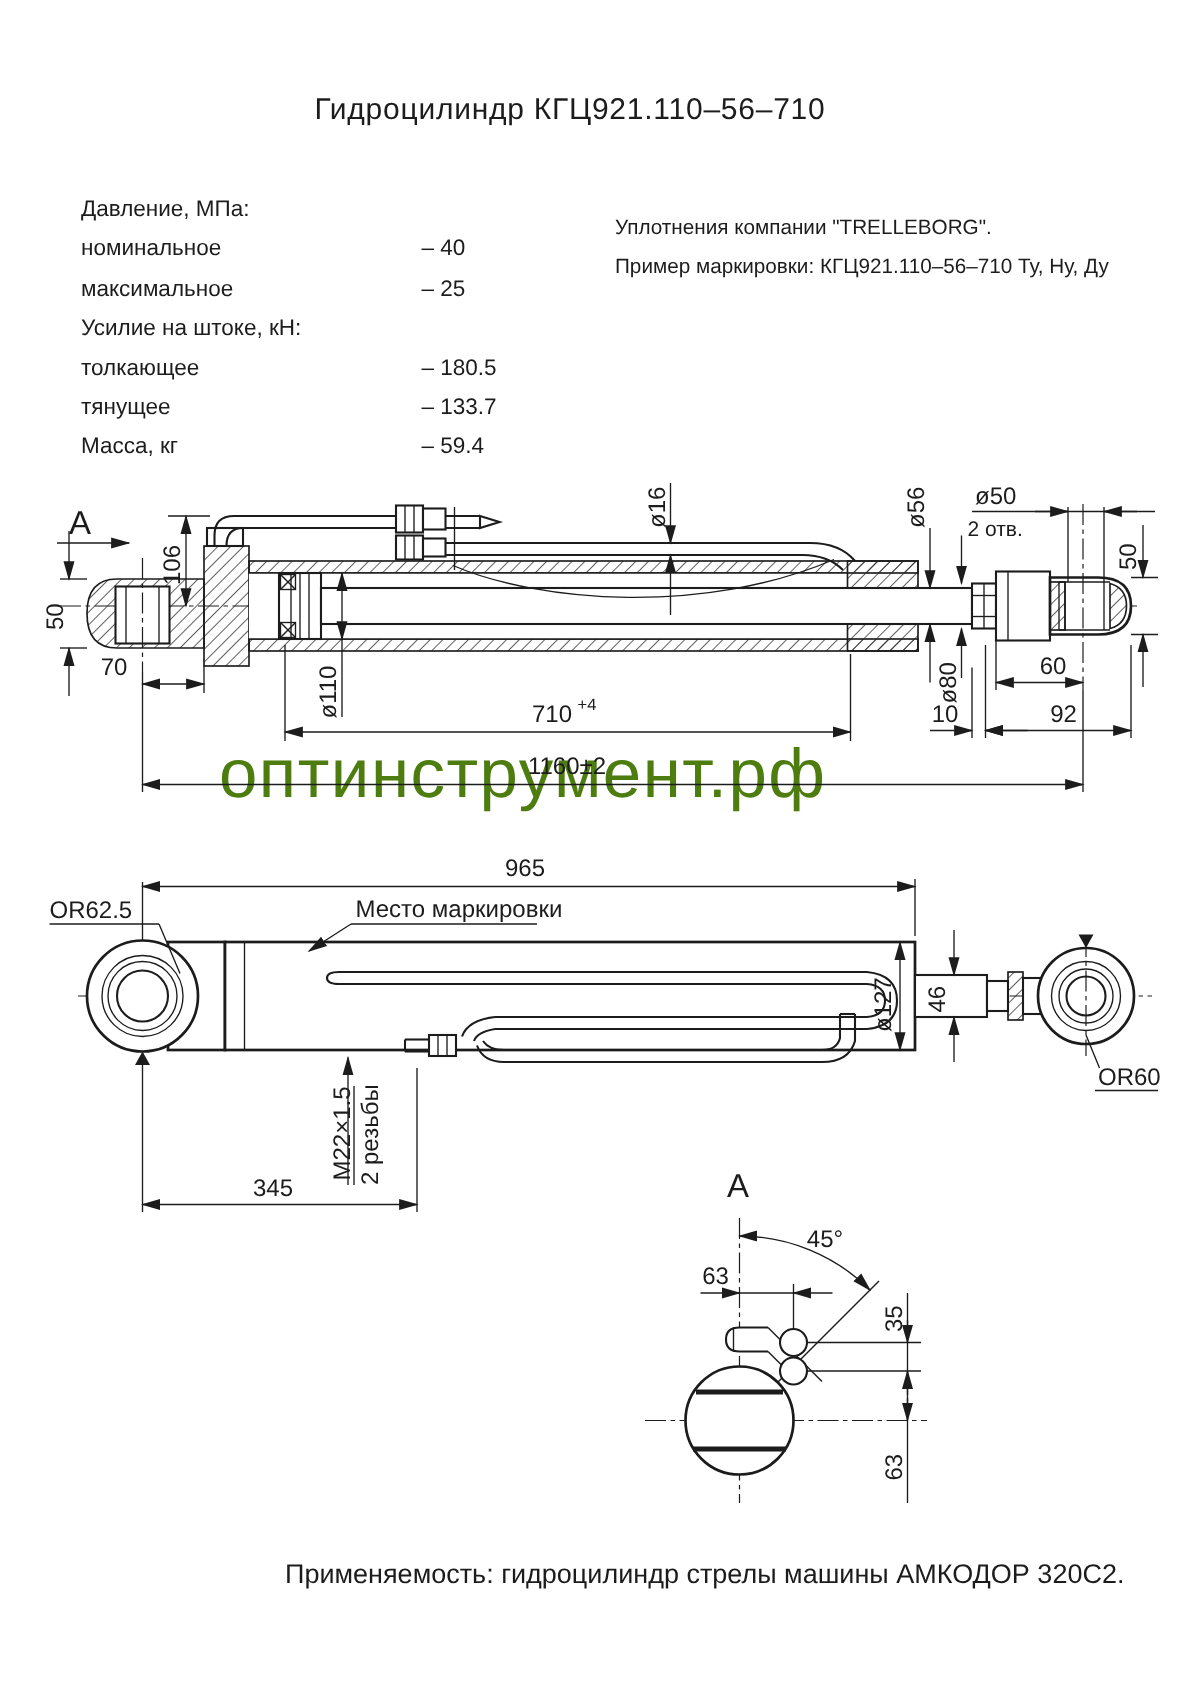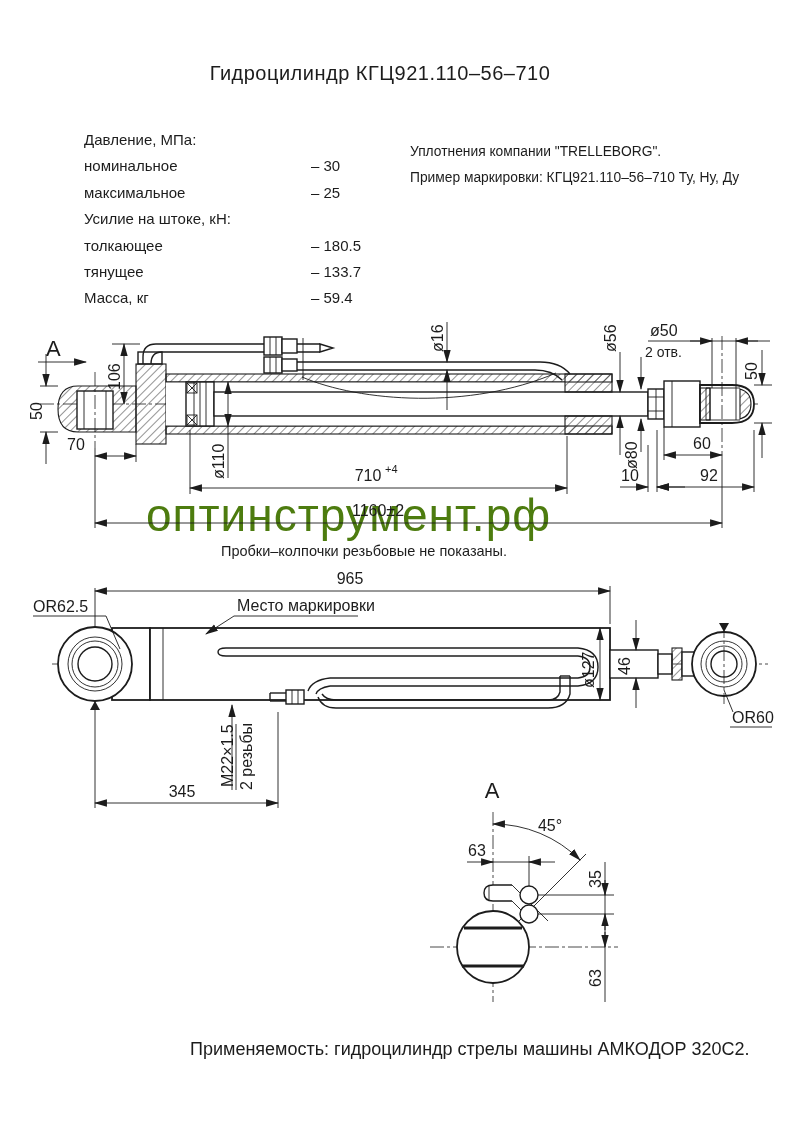--- a/index.html
+++ b/index.html
@@ -1,20 +1,20 @@
 <!DOCTYPE html>
 <html><head>
 <meta charset="utf-8">
 <style>
   html,body{margin:0;padding:0;background:#fff;}
   #page{position:relative;width:793px;height:1123px;background:#ffffff;overflow:hidden;
         font-family:"Liberation Sans","DejaVu Sans",sans-serif;color:#1c1c1c;}
   #title{position:absolute;top:62px;left:0;width:760px;text-align:center;
          font-size:20px;letter-spacing:0.5px;}
-  #specs{position:absolute;top:131px;left:84px;font-size:15px;}
+  #specs{position:absolute;top:131px;left:54px;font-size:15px;}
   #specs .row{display:flex;height:26.4px;align-items:flex-start;}
   #specs .lab{width:227px;}
   #seals{position:absolute;top:139px;left:410px;font-size:13.8px;line-height:26px;}
   #watermark{position:absolute;top:488px;left:146px;font-size:46px;letter-spacing:1px;
              color:#4d7c0f;white-space:nowrap;}
   #plugsnote{position:absolute;top:543px;left:221px;font-size:14.5px;}
   #footer{position:absolute;top:1039px;left:190px;font-size:18px;}
   #draw{position:absolute;left:0;top:315px;}
   .med{stroke:#1c1c1c;stroke-width:1.4;fill:none;}
   .thin{stroke:#1c1c1c;stroke-width:0.9;fill:none;}
@@ -37,21 +37,21 @@
 
   <div id="title">Гидроцилиндр КГЦ921.110–56–710</div>
 
   <div id="specs">
     <div class="row">
         <span class="lab">Давление, МПа:</span>
         <span></span>
       </div>
     <div class="row">
         <span class="lab">номинальное</span>
-        <span>– 30</span>
+        <span>– 40</span>
       </div>
     <div class="row">
         <span class="lab">максимальное</span>
         <span>– 25</span>
       </div>
     <div class="row">
         <span class="lab">Усилие на штоке, кН:</span>
         <span></span>
       </div>
     <div class="row">
@@ -346,15 +346,14 @@
       <line class="thin" x1="538" y1="914" x2="614" y2="914"></line>
       <line class="thin" x1="605" y1="862" x2="605" y2="1002"></line>
       <line class="thin" x1="605" y1="880" x2="605" y2="895" marker-end="url(#ae)"></line>
       <line class="thin" x1="605" y1="930" x2="605" y2="914" marker-end="url(#ae)"></line>
       <line class="thin" x1="605" y1="932" x2="605" y2="947" marker-end="url(#ae)"></line>
       <text class="dt" transform="rotate(-90 601 888)" x="601" y="888">35</text>
       <text class="dt" transform="rotate(-90 601 987)" x="601" y="987">63</text>
     </g>
   </svg>
 
-  <div id="plugsnote">Пробки–колпочки резьбовые не показаны.</div>
   <div id="footer">Применяемость: гидроцилиндр стрелы машины АМКОДОР 320С2.</div>
 </div>
 
 </body></html>

